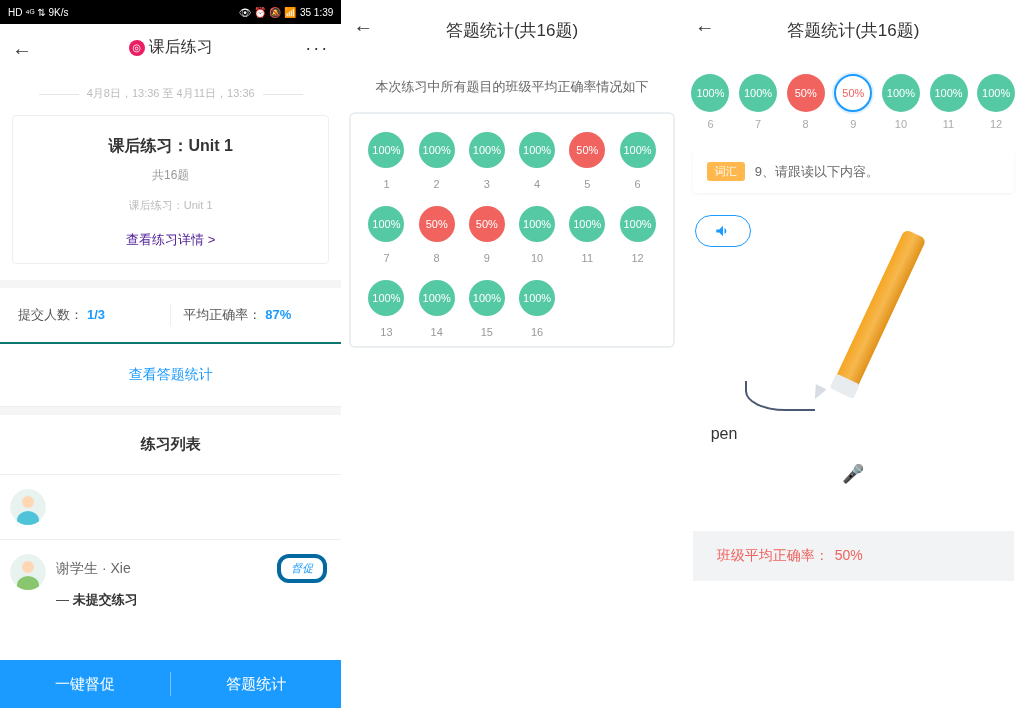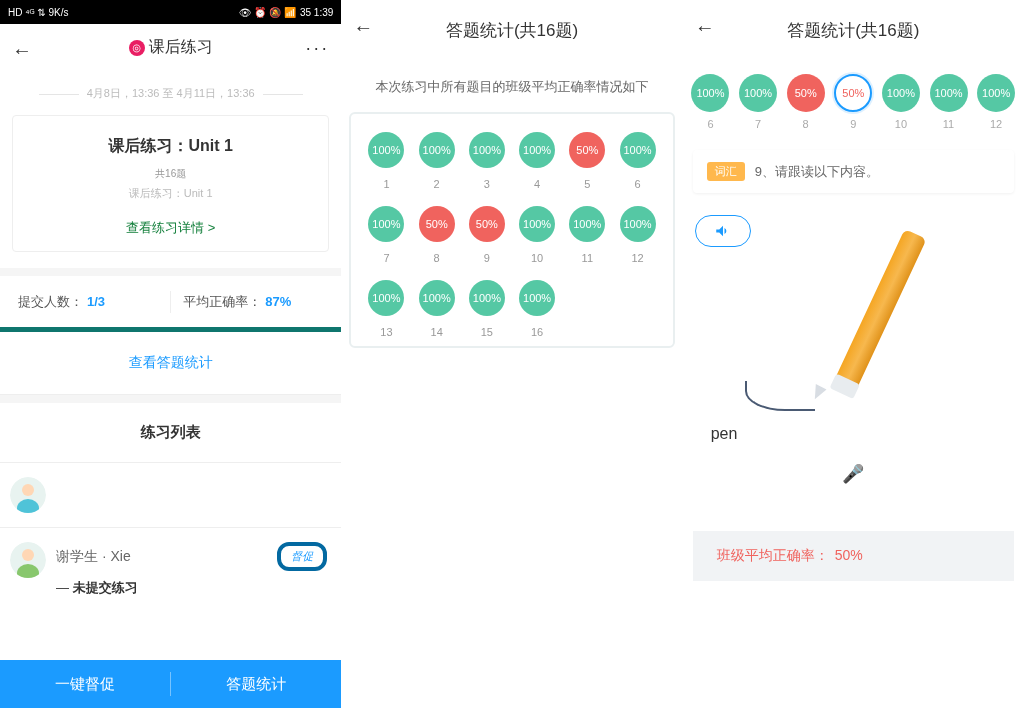--- a/index.html
+++ b/index.html
@@ -61,27 +61,27 @@
     content: ""; display: inline-block; width: 40px; height: 1px; background: #e5e5e5; vertical-align: middle; margin: 0 8px;
   }
   .p1 .card {
     margin: 0 12px;
     border: 1px solid #eee;
     border-radius: 4px;
     text-align: center;
     padding: 20px 0 14px;
   }
   .p1 .card h3 { font-size: 16px; font-weight: 700; margin-bottom: 10px;}
-  .p1 .card .sub1 { font-size: 10px; color: #999; margin-bottom: 5px;}
+  .p1 .card .sub1 { font-size: 12px; color: #999; margin-bottom: 14px;}
   .p1 .card .sub2 { font-size: 11px; color: #bbb; margin-bottom: 18px;}
-  .p1 .card .link { color: #15803d; font-size: 13px; cursor: pointer;}
+  .p1 .card .link { color: #4c1d95; font-size: 13px; cursor: pointer;}
   .p1 .gap { height: 8px; background: #f5f5f5; margin-top: 16px;}
   .p1 .stats-row {
     display: flex; align-items: center; height: 56px; padding: 0 18px;
-    border-bottom: 5px solid #0f766e;
+    border-bottom: 2px solid #0f766e;
   }
   .p1 .stats-row .half { flex: 1; font-size: 13px; color: #555;}
   .p1 .stats-row .half b { color: #1b9bff; font-weight: 600; margin-left: 4px;}
   .p1 .stats-row .sep { width: 1px; height: 22px; background: #eee; margin: 0 12px;}
   .p1 .link-line { text-align: center; color: #1b9bff; font-size: 14px; padding: 22px 0; cursor:pointer; border-bottom: 1px solid #eee;}
   .p1 .list-title { text-align: center; font-size: 15px; font-weight: 600; padding: 20px 0;}
   .p1 .student { display: flex; padding: 14px 14px 14px 10px; border-top: 1px solid #eee; gap: 10px;}
   .p1 .avatar { width: 36px; height: 36px; border-radius: 50%; position: relative; flex-shrink: 0; overflow: hidden;}
   .p1 .avatar .bg { width: 100%; height: 100%; background: #e8f3f0; border-radius: 50%;}
   .p1 .avatar .head { position:absolute; top:7px; left:12px; width:12px; height:12px; border-radius:50%; background:#ffd7b5;}

